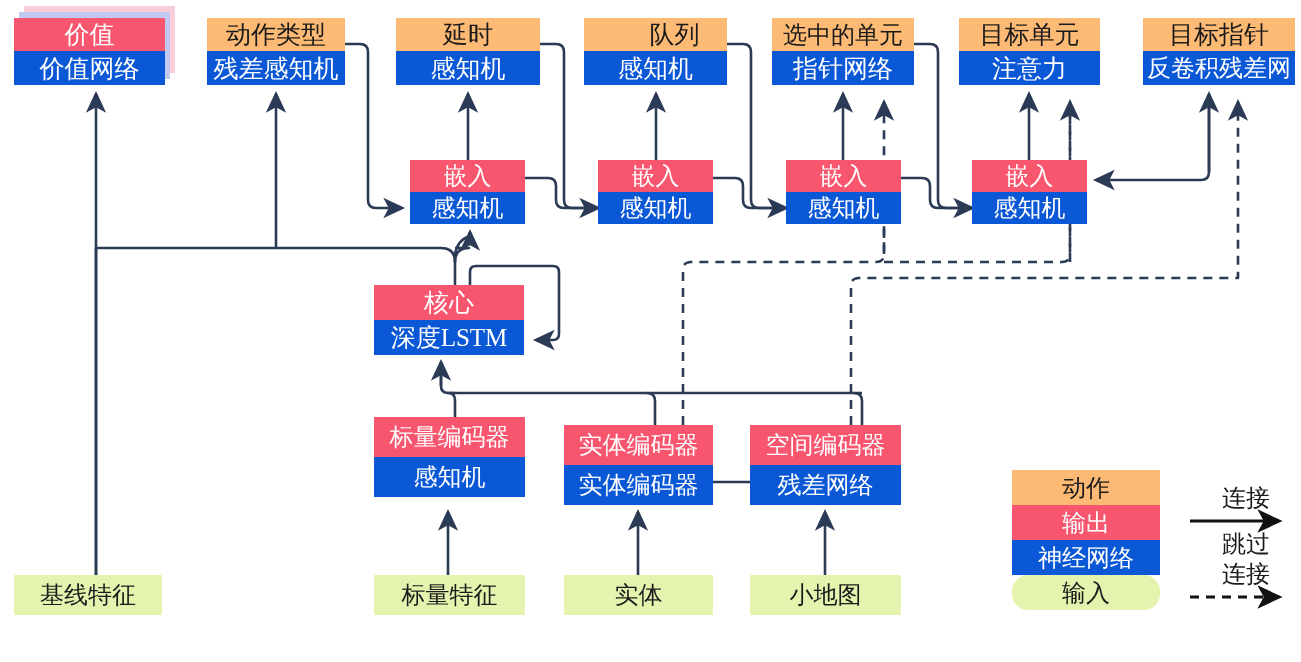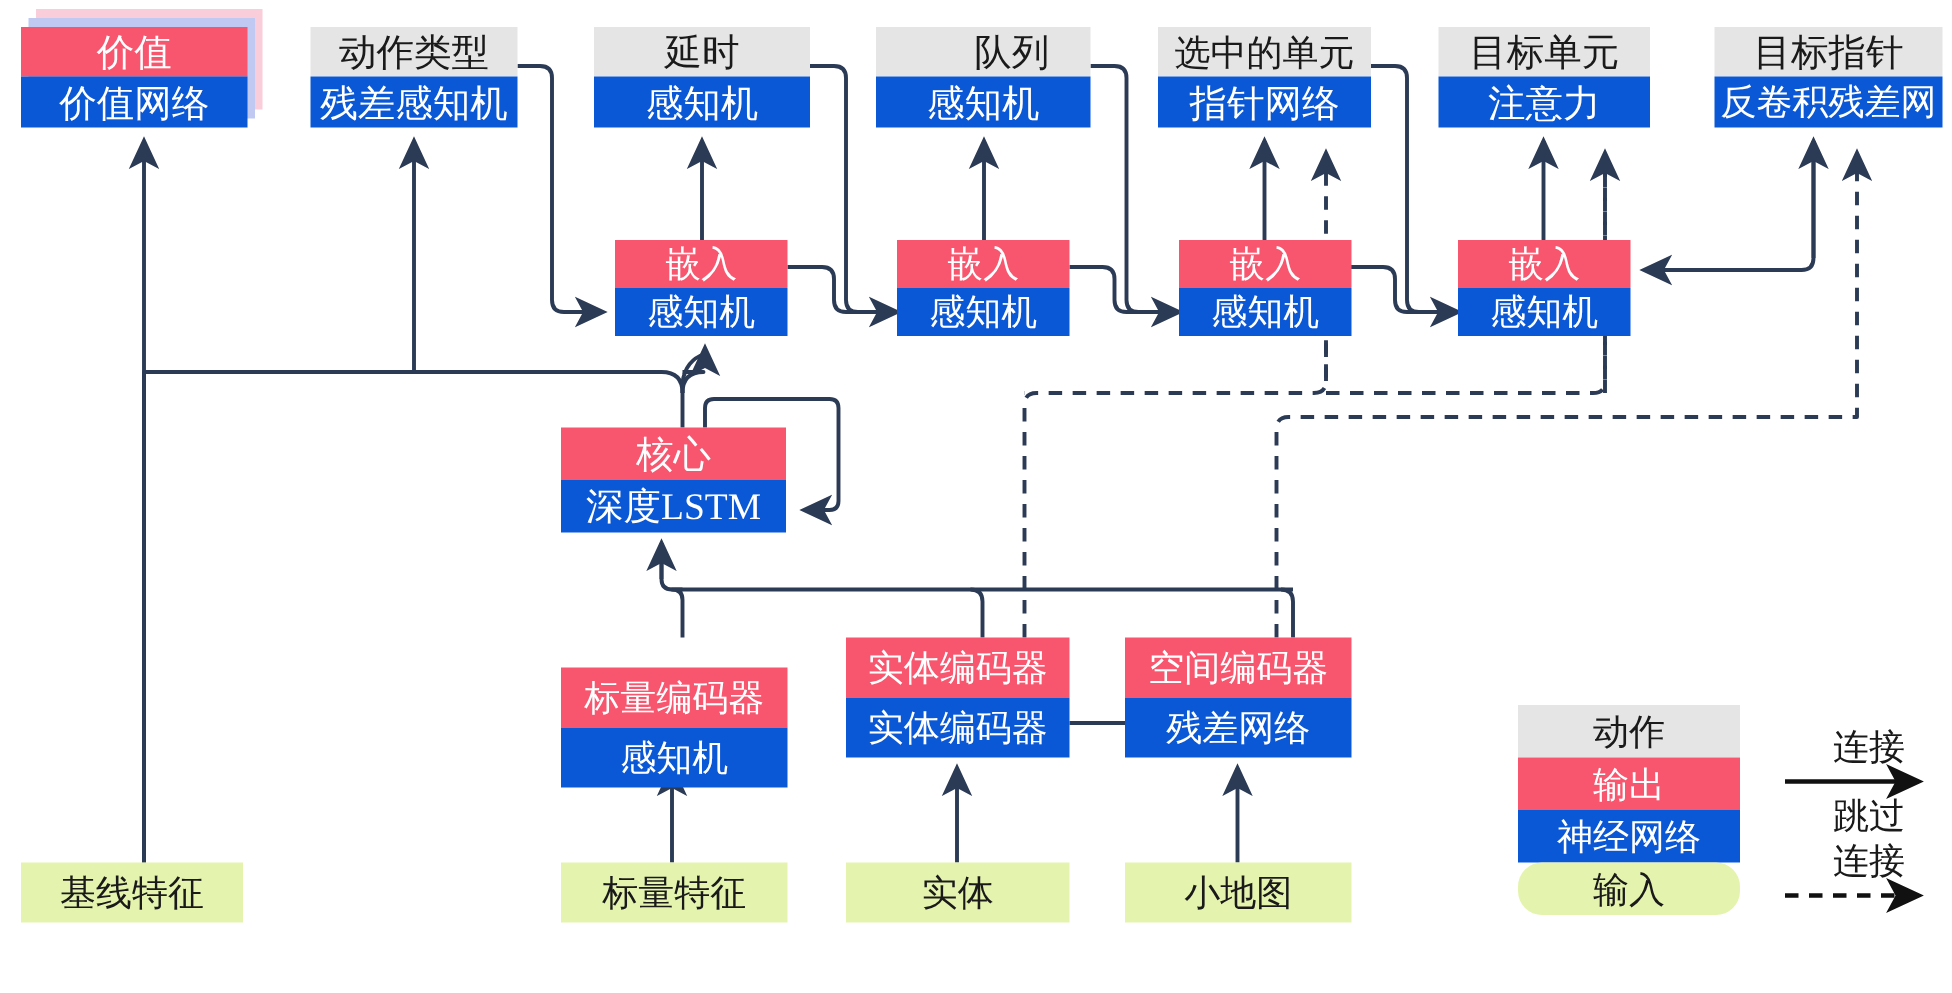--- a/index.html
+++ b/index.html
@@ -3,21 +3,21 @@
 <meta charset="utf-8">
 <style>
   html,body{margin:0;padding:0;background:#ffffff;}
   body{width:1301px;height:662px;overflow:hidden;
        font-family:"Liberation Serif","DejaVu Serif",serif;}
   #stage{position:relative;width:1301px;height:662px;}
   svg.wires{position:absolute;left:0;top:0;width:1301px;height:662px;}
   .node{position:absolute;box-sizing:border-box;}
   .seg{display:flex;align-items:center;justify-content:center;
        box-sizing:border-box;white-space:nowrap;overflow:hidden;}
-  .seg.action{background:#e5e5e5;color:#1a1a1a;}
+  .seg.action{background:#fdba74;color:#1a1a1a;}
   .seg.output{background:#F7566E;color:#ffffff;}
   .seg.nn{background:#0B58D6;color:#ffffff;}
   .seg.input{background:#E4F4AE;color:#1a1a1a;}
   .shadow{position:absolute;}
   .legend-box{position:absolute;}
   .legend-row{box-sizing:border-box;display:flex;align-items:center;justify-content:center;}
   .lg-label{position:absolute;text-align:center;color:#1a1a1a;}
 </style>
 </head>
 <body>
@@ -149,21 +149,21 @@
   <div class="node" style="left:972px;top:160px;width:115px;height:64px;">
     <div class="seg output" style="height:32px;font-size:24px;">嵌入</div>
     <div class="seg nn" style="height:32px;font-size:24px;">感知机</div>
   </div>
 
   <div class="node" style="left:374px;top:285px;width:150px;height:70px;">
     <div class="seg output" style="height:35px;font-size:25px;">核心</div>
     <div class="seg nn" style="height:35px;font-size:25px;">深度LSTM</div>
   </div>
 
-  <div class="node" style="left:374px;top:445px;width:151px;height:80px;">
+  <div class="node" style="left:374px;top:417px;width:151px;height:80px;">
     <div class="seg output" style="height:40px;font-size:24px;">标量编码器</div>
     <div class="seg nn" style="height:40px;font-size:24px;">感知机</div>
   </div>
   <div class="node" style="left:564px;top:425px;width:149px;height:80px;">
     <div class="seg output" style="height:40px;font-size:24px;">实体编码器</div>
     <div class="seg nn" style="height:40px;font-size:24px;">实体编码器</div>
   </div>
   <div class="node" style="left:750px;top:425px;width:151px;height:80px;">
     <div class="seg output" style="height:40px;font-size:24px;">空间编码器</div>
     <div class="seg nn" style="height:40px;font-size:24px;">残差网络</div>

